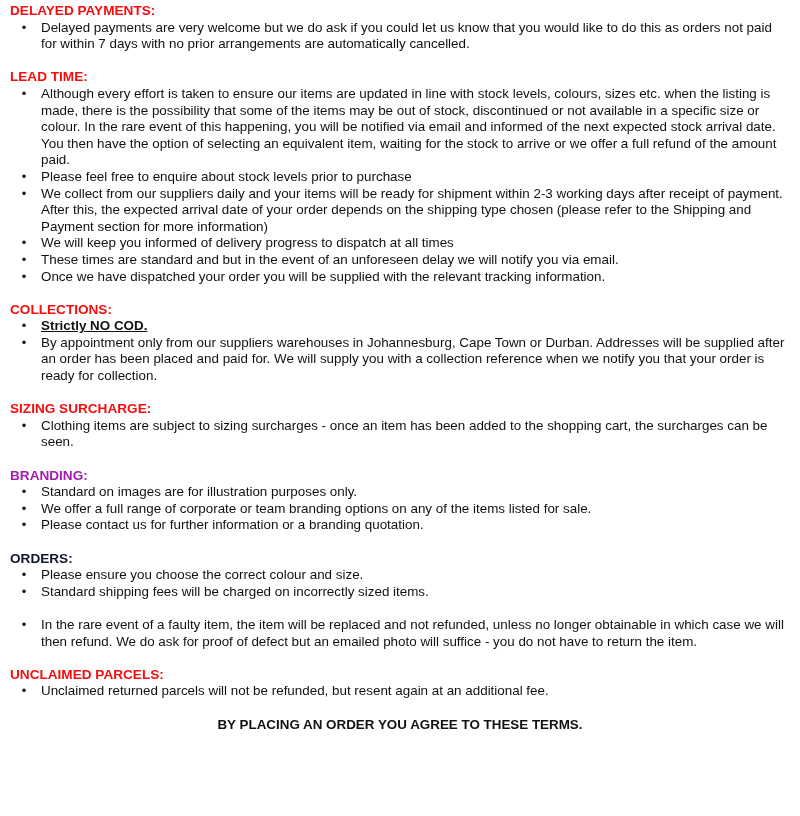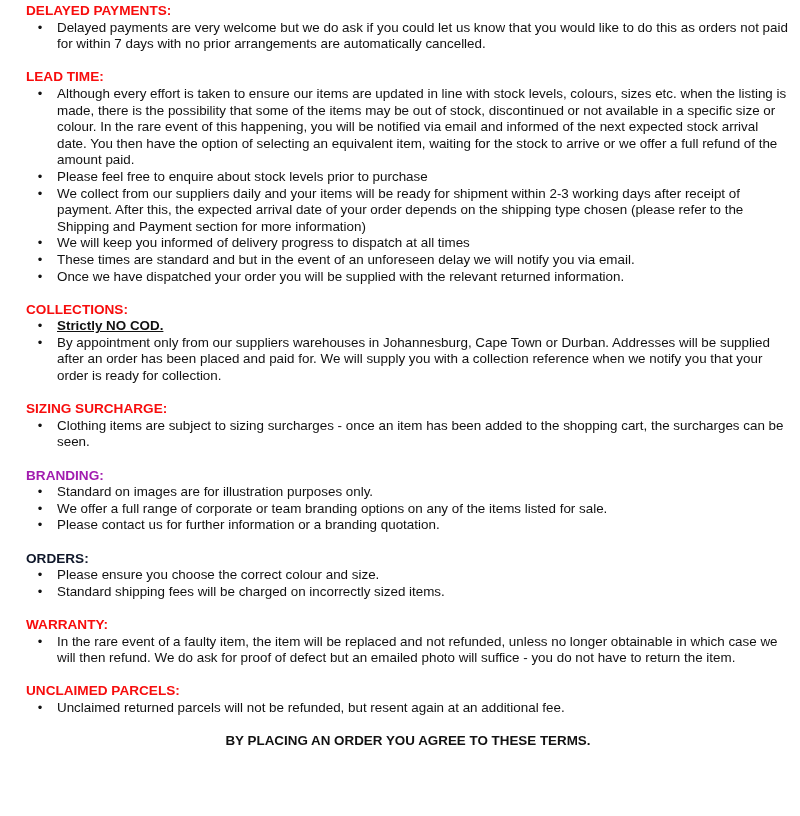--- a/index.html
+++ b/index.html
@@ -11,21 +11,21 @@
       width: 800px;
       height: 816px;
       overflow: hidden;
       font-family: "Liberation Sans", sans-serif;
       font-size: 13.4px;
       line-height: 16.6px;
       color: #111111;
     }
     .page {
       position: relative;
-      padding: 3px 10px 0 26px;
+      padding: 3px 10px 0 10px;
     }
     .section {
       margin: 0 0 16.6px 0;
     }
     .heading {
       color: #f70d0d;
       font-weight: bold;
       font-size: 13.6px;
       margin: 0;
       line-height: 16.6px;
@@ -78,21 +78,21 @@
   </div>
 
   <div class="section">
     <p class="heading" style="color: rgb(247, 13, 13);">LEAD TIME:</p>
     <ul class="items">
       <li><span class="bullet">•</span><span>Although every effort is taken to ensure our items are updated in line with stock levels, colours, sizes etc. when the listing is made, there is the possibility that some of the items may be out of stock, discontinued or not available in a specific size or colour. In the rare event of this happening, you will be notified via email and informed of the next expected stock arrival date. You then have the option of selecting an equivalent item, waiting for the stock to arrive or we offer a full refund of the amount paid.</span></li>
       <li><span class="bullet">•</span><span>Please feel free to enquire about stock levels prior to purchase</span></li>
       <li><span class="bullet">•</span><span>We collect from our suppliers daily and your items will be ready for shipment within 2-3 working days after receipt of payment. After this, the expected arrival date of your order depends on the shipping type chosen (please refer to the Shipping and Payment section for more information)</span></li>
       <li><span class="bullet">•</span><span>We will keep you informed of delivery progress to dispatch at all times</span></li>
       <li><span class="bullet">•</span><span>These times are standard and but in the event of an unforeseen delay we will notify you via email.</span></li>
-      <li><span class="bullet">•</span><span>Once we have dispatched your order you will be supplied with the relevant returned information.</span></li>
+      <li><span class="bullet">•</span><span>Once we have dispatched your order you will be supplied with the relevant tracking information.</span></li>
     </ul>
   </div>
 
   <div class="section">
     <p class="heading" style="color: rgb(247, 13, 13);">COLLECTIONS:</p>
     <ul class="items">
       <li><span class="bullet">•</span><span class="strong-u">Strictly NO COD.</span></li>
       <li><span class="bullet">•</span><span>By appointment only from our suppliers warehouses in Johannesburg, Cape Town or Durban. Addresses will be supplied after an order has been placed and paid for. We will supply you with a collection reference when we notify you that your order is ready for collection.</span></li>
     </ul>
   </div>
@@ -116,21 +116,20 @@
   <div class="section">
     <p class="heading" style="color: #0f172a;">ORDERS:</p>
     <ul class="items">
       <li><span class="bullet">•</span><span>Please ensure you choose the correct colour and size.</span></li>
       <li><span class="bullet">•</span><span>Standard shipping fees will be charged on incorrectly sized items.</span></li>
     </ul>
   </div>
 
 
   <div class="section">
-    <p class="heading" style="color: rgb(247, 13, 13);">WARRANTY:</p>
     <ul class="items">
       <li><span class="bullet">•</span><span>In the rare event of a faulty item, the item will be replaced and not refunded, unless no longer obtainable in which case we will then refund. We do ask for proof of defect but an emailed photo will suffice - you do not have to return the item.</span></li>
     </ul>
   </div>
 
   <div class="section">
     <p class="heading" style="color: rgb(247, 13, 13);">UNCLAIMED PARCELS:</p>
     <ul class="items">
       <li><span class="bullet">•</span><span>Unclaimed returned parcels will not be refunded, but resent again at an additional fee.</span></li>
     </ul>

